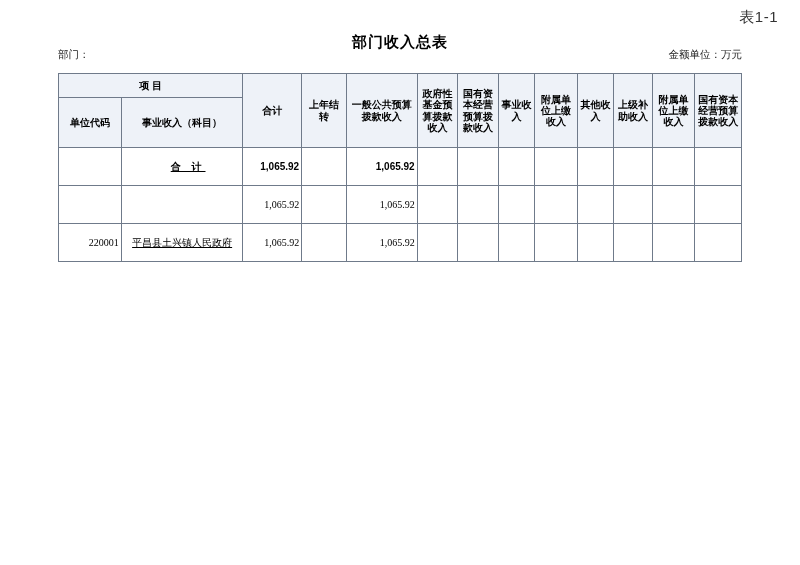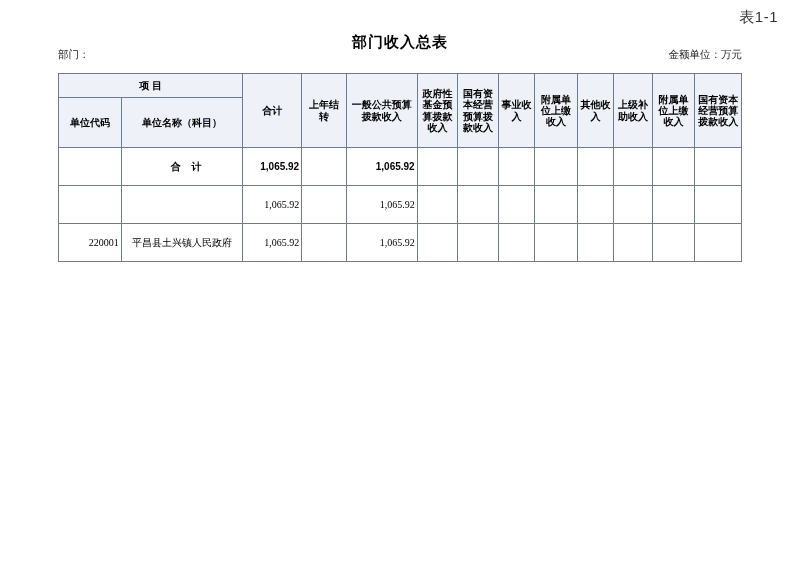--- a/index.html
+++ b/index.html
@@ -105,20 +105,21 @@
   td.code {
     text-align: right;
     font-size: 9.5px;
     font-family: "Liberation Serif", serif;
     height: 22px;
   }
   td.name {
     text-align: center;
     font-size: 10px;
     height: 22px;
+    text-decoration: underline;
   }
   td.name.total {
     letter-spacing: 4px;
     font-weight: bold;
     padding-left: 14px;
   }
 </style>
 </head>
 <body>
 
@@ -159,21 +160,21 @@
         <th class="hdr-item vert-head" rowspan="2">国有资本经营预算拨款收入</th>
         <th class="hdr-item vert-head" rowspan="2">事业收入</th>
         <th class="hdr-item vert-head" rowspan="2">附属单位上缴收入</th>
         <th class="hdr-item vert-head" rowspan="2">其他收入</th>
         <th class="hdr-item vert-head" rowspan="2">上级补助收入</th>
         <th class="hdr-item vert-head" rowspan="2">附属单位上缴收入</th>
         <th class="hdr-item vert-head" rowspan="2">国有资本经营预算拨款收入</th>
       </tr>
       <tr>
         <th class="hdr-sub">单位代码</th>
-        <th class="hdr-sub">单位名称（科目）</th>
+        <th class="hdr-sub">事业收入（科目）</th>
       </tr>
     </thead>
     <tbody>
       <tr>
         <td class="code"></td>
         <td class="name total">合        计</td>
         <td class="num bold">1,065.92</td>
         <td class="num bold"></td>
         <td class="num bold">1,065.92</td>
         <td class="num bold"></td>

